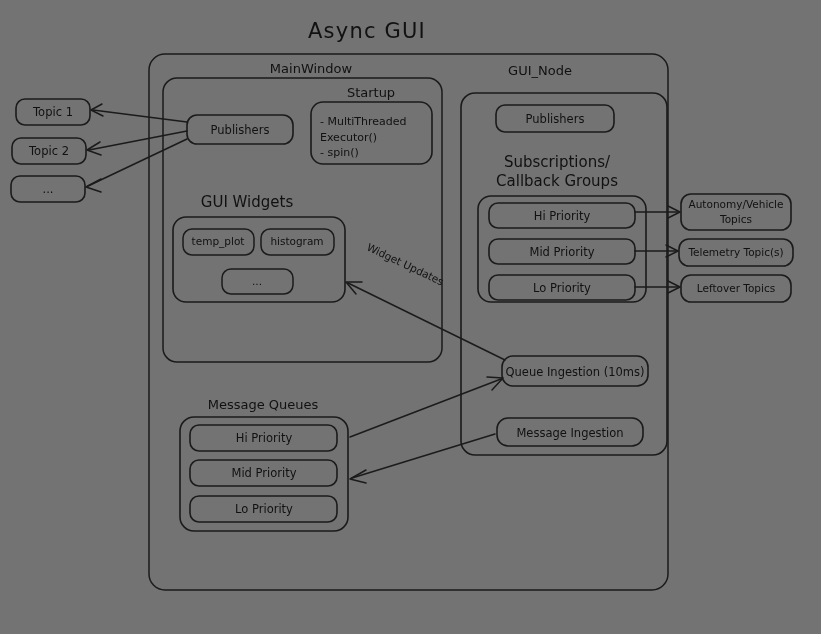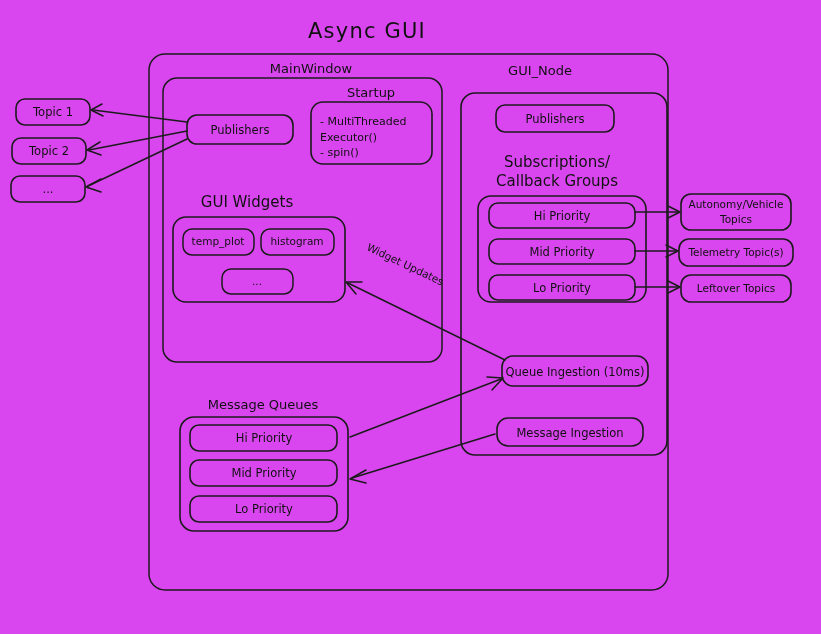--- a/index.html
+++ b/index.html
@@ -4,21 +4,21 @@
 <style>
   html, body {
     margin: 0;
     padding: 0;
     background: #ffffff;
   }
   #root {
     position: relative;
     width: 821px;
     height: 634px;
-    background: #d946ef;
+    background: #737373;
     font-family: "DejaVu Sans", sans-serif;
     overflow: hidden;
   }
   svg { display: block; }
   .box-fill { fill: #ffffff; }
   .stroke { stroke: #1b1b1b; fill: none; stroke-linecap: round; stroke-linejoin: round; }
   .lbl {
     fill: #111111;
     font-family: "DejaVu Sans", sans-serif;
     text-anchor: middle;

